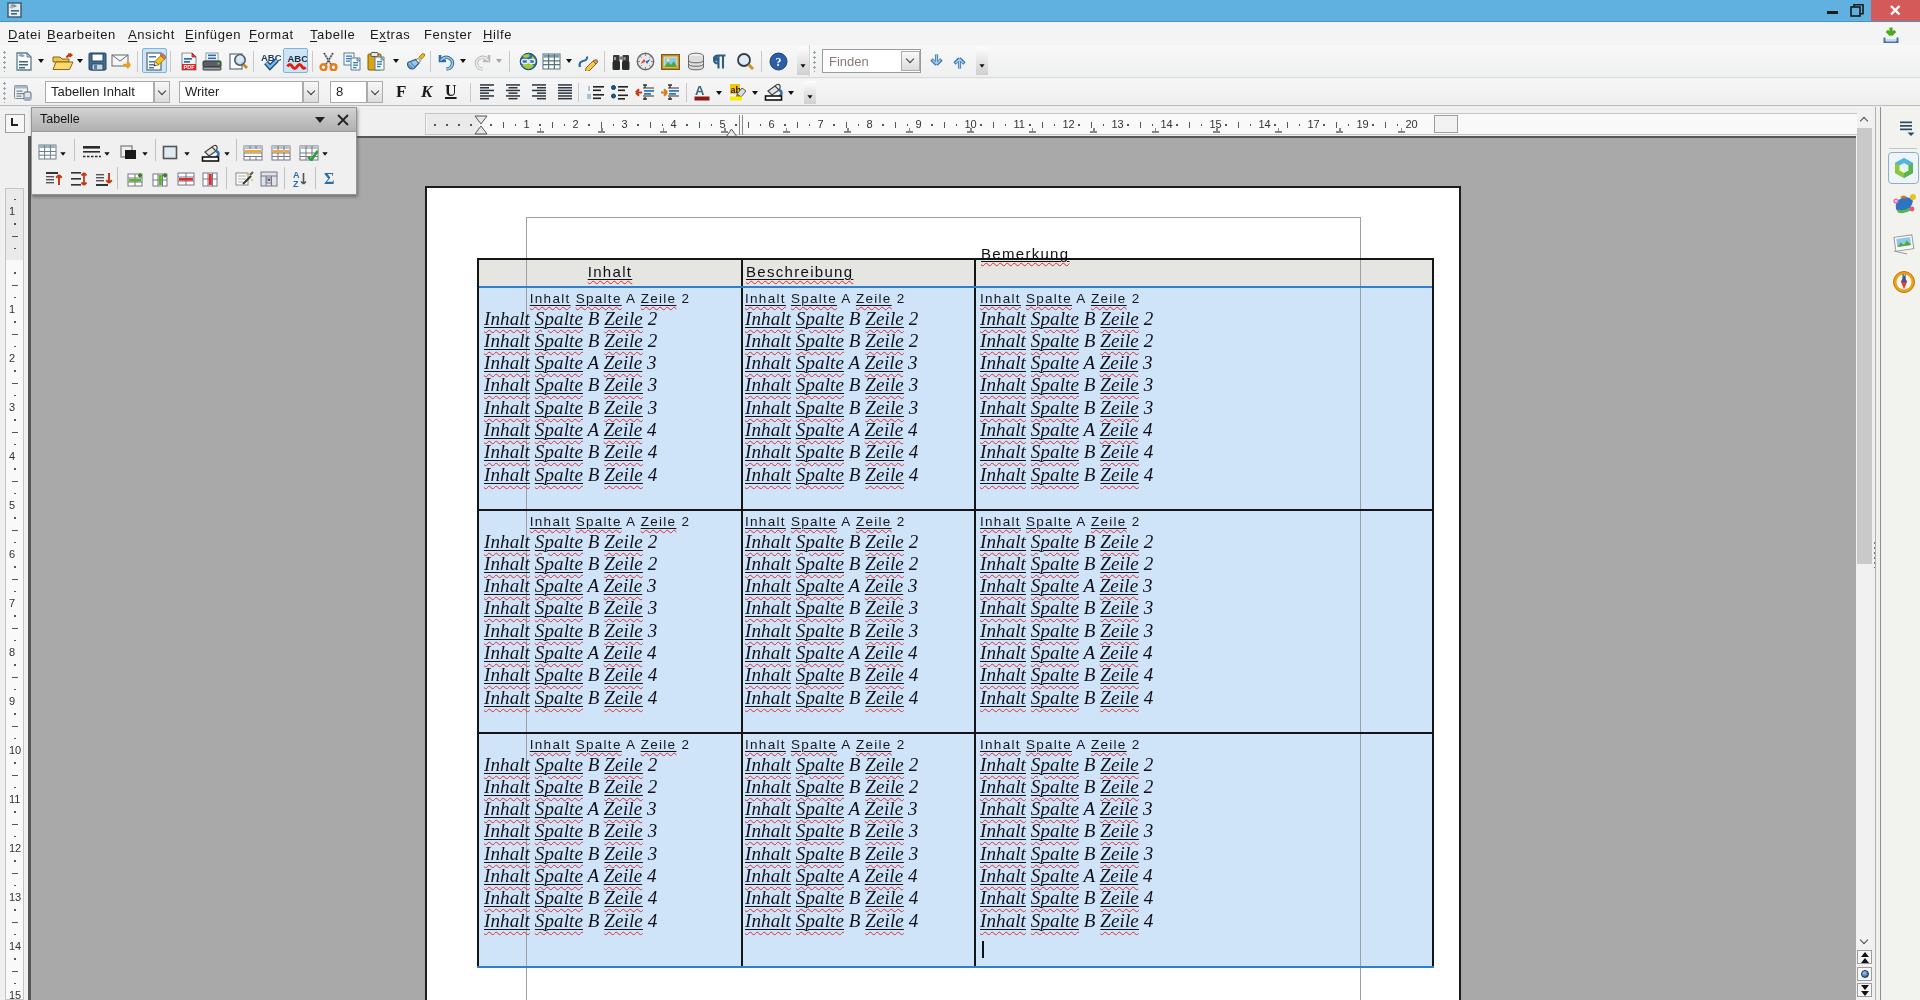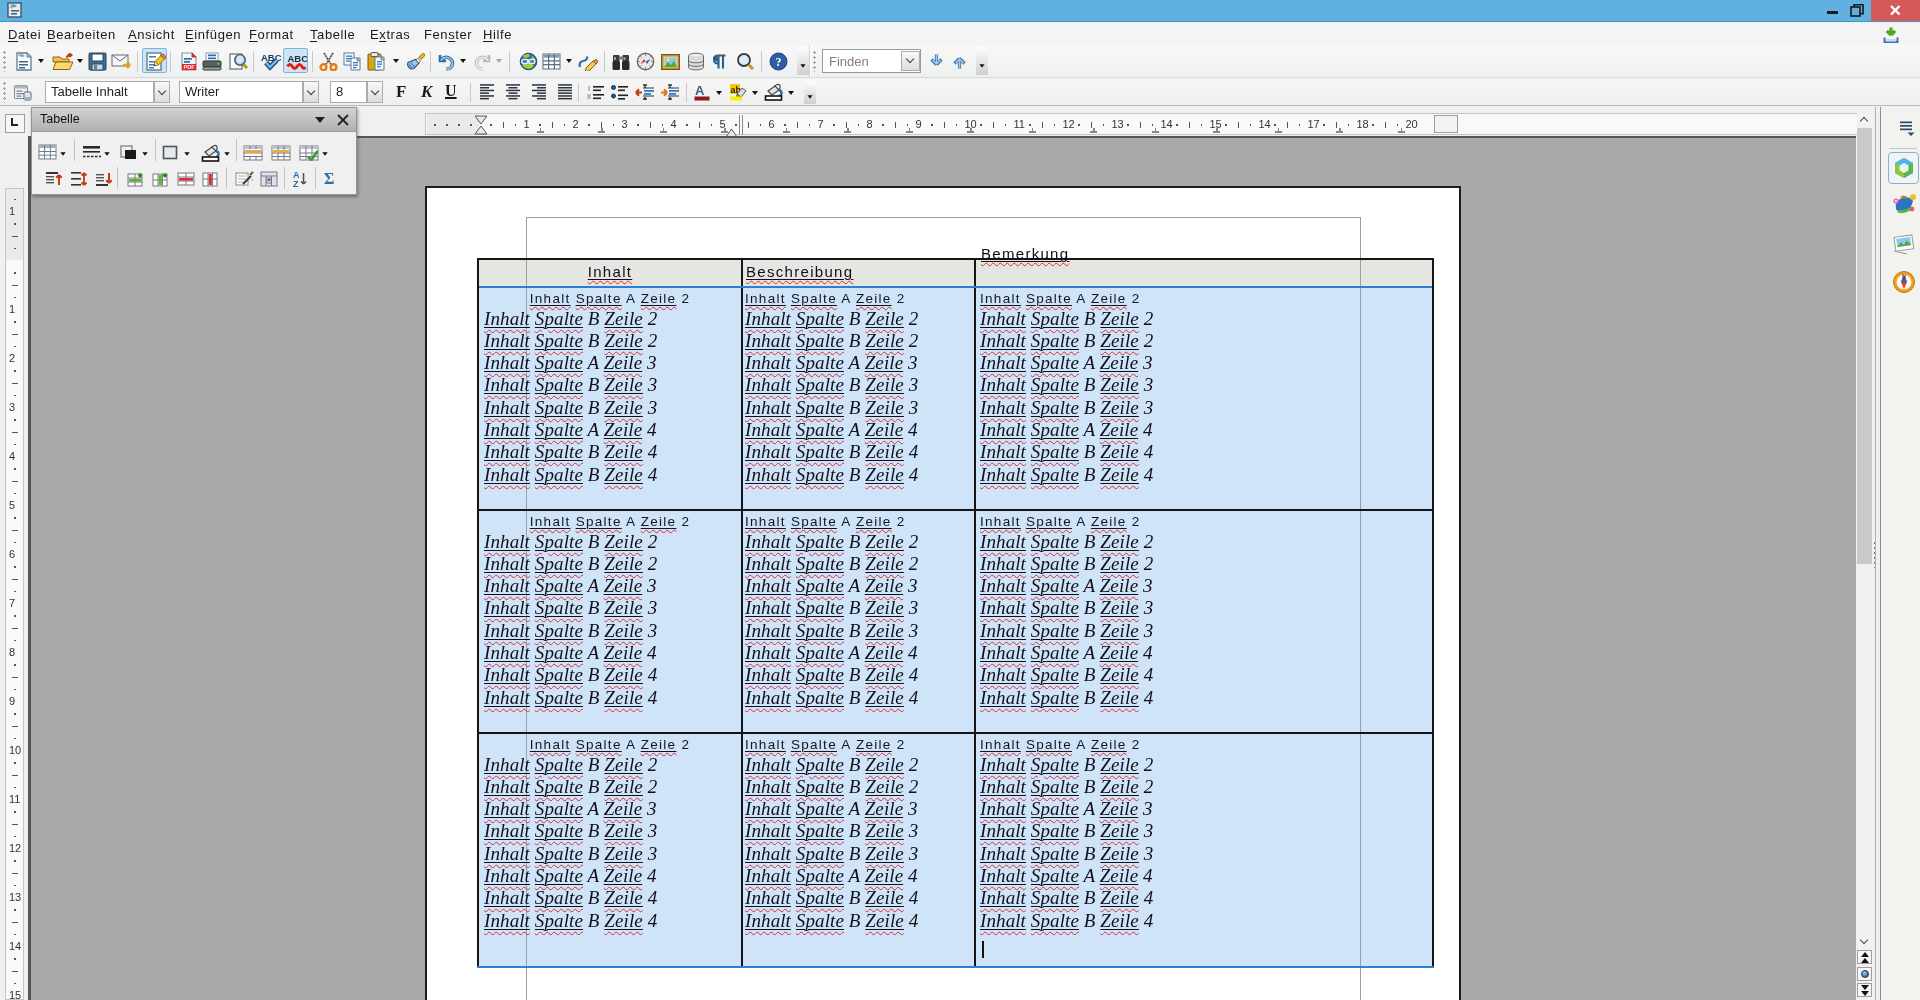--- a/index.html
+++ b/index.html
@@ -301,21 +301,21 @@
 <div class="abs dots" style="left:3px;top:3px;height:21px"></div>
 <div class="abs" style="left:13px;top:4px"><svg width="20" height="18" viewBox="0 0 20 18">
         <rect x="1.5" y="2.5" width="13" height="13" rx="1" fill="#eef2f5" stroke="#7a8a94"></rect>
         <rect x="1.5" y="2.5" width="13" height="3" fill="#a5b8c5"></rect>
         <rect x="3.5" y="7.5" width="6" height="1.3" fill="#7a8a94"></rect>
         <rect x="3.5" y="10" width="8" height="1.3" fill="#7a8a94"></rect>
         <rect x="3.5" y="12.5" width="5" height="1.3" fill="#7a8a94"></rect>
         <rect x="11" y="9" width="7" height="8" rx="1" fill="#dfe6ea" stroke="#667"></rect>
         <rect x="11" y="14" width="7" height="3" fill="#9ab0be"></rect>
       </svg></div>
-<div class="abs combo" style="left:45px;top:2px;width:109px;height:22px">Tabelle Inhalt</div>
+<div class="abs combo" style="left:45px;top:2px;width:109px;height:22px">Tabellen Inhalt</div>
 <div class="abs combobtn" style="left:154px;top:2px;width:16px;height:22px">
       <div class="cchev" style="left:3.5px;top:6px"></div>
     </div>
 <div class="abs combo" style="left:179px;top:2px;width:124px;height:22px">Writer</div>
 <div class="abs combobtn" style="left:303px;top:2px;width:16px;height:22px">
       <div class="cchev" style="left:3.5px;top:6px"></div>
     </div>
 <div class="abs combo" style="left:330px;top:2px;width:37px;height:22px">8</div>
 <div class="abs combobtn" style="left:367px;top:2px;width:16px;height:22px">
       <div class="cchev" style="left:3.5px;top:6px"></div>
@@ -429,21 +429,21 @@
 <div class="rnum" style="left:440.5px">8</div>
 <div class="rnum" style="left:489.5px">9</div>
 <div class="rnum" style="left:538.5px">10</div>
 <div class="rnum" style="left:587.5px">11</div>
 <div class="rnum" style="left:636.5px">12</div>
 <div class="rnum" style="left:685.5px">13</div>
 <div class="rnum" style="left:734.5px">14</div>
 <div class="rnum" style="left:783.5px">15</div>
 <div class="rnum" style="left:832.5px">14</div>
 <div class="rnum" style="left:881.5px">17</div>
-<div class="rnum" style="left:930.5px">18</div>
+<div class="rnum" style="left:930.5px">19</div>
 <div class="rnum" style="left:979.5px">20</div>
 <div class="rdot" style="left:64.25px"></div>
 <div class="rhalf" style="left:76.5px"></div>
 <div class="rdot" style="left:88.75px"></div>
 <div class="rdot" style="left:113.25px"></div>
 <div class="rhalf" style="left:125.5px"></div>
 <div class="rdot" style="left:137.75px"></div>
 <div class="rdot" style="left:162.25px"></div>
 <div class="rhalf" style="left:174.5px"></div>
 <div class="rdot" style="left:186.75px"></div>

